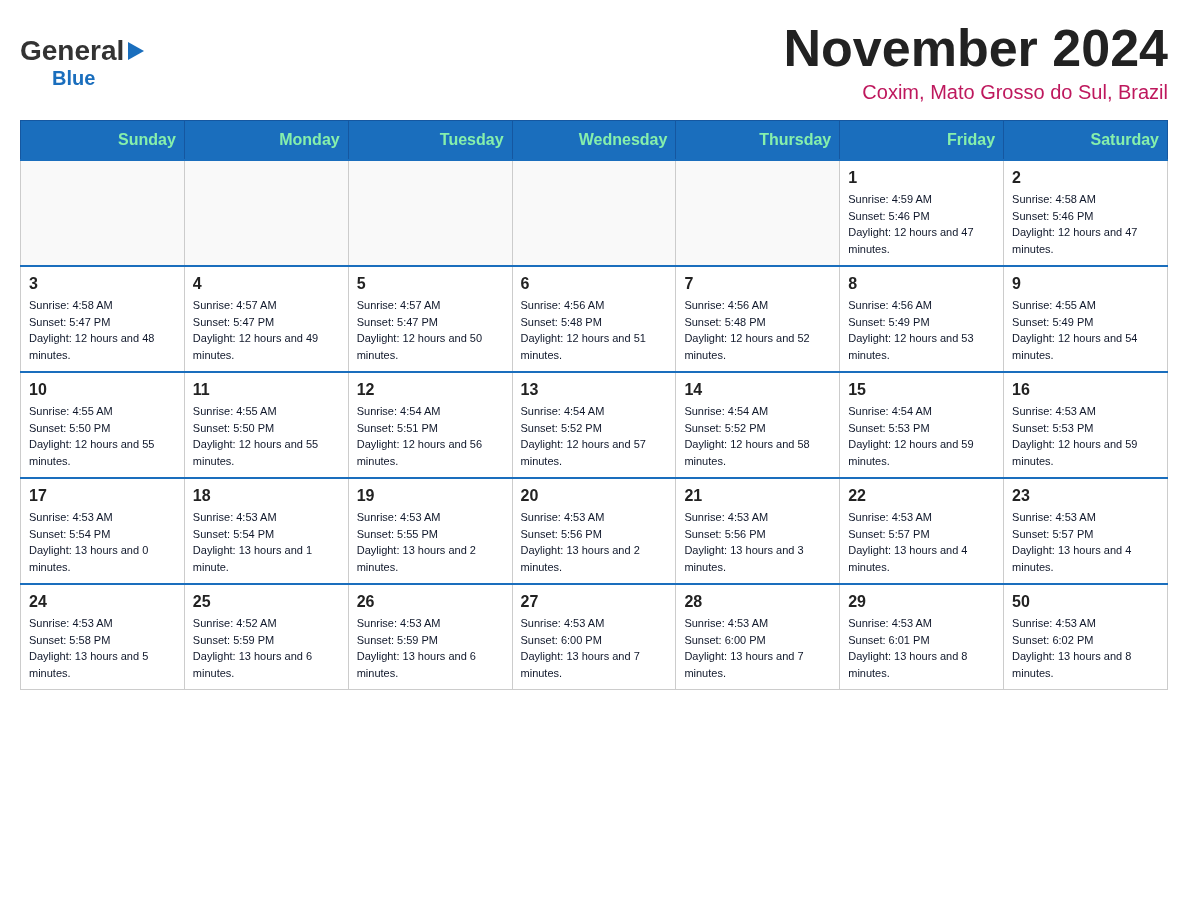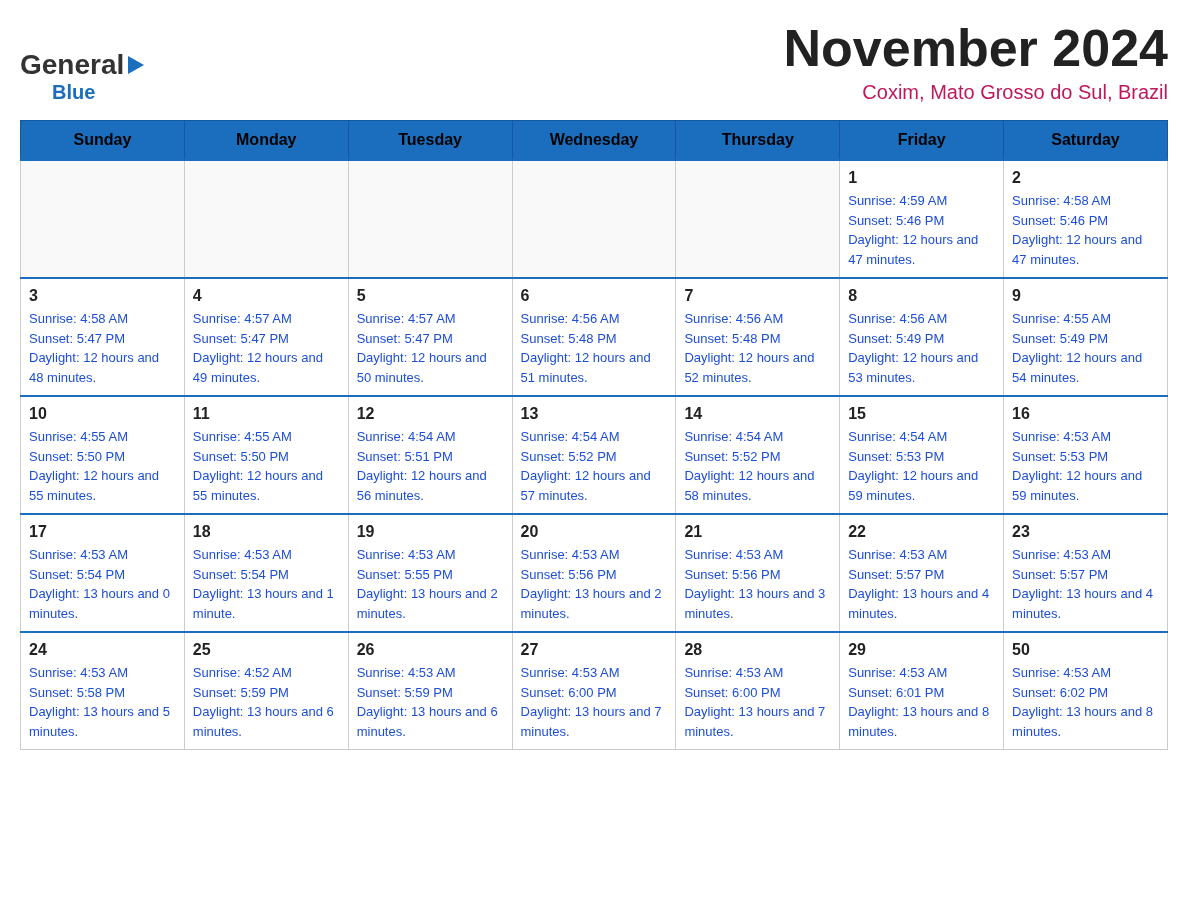--- a/index.html
+++ b/index.html
@@ -7,21 +7,21 @@
       font-family: Arial, sans-serif;
       background: #fff;
       color: #333;
       padding: 20px;
       width: 1188px;
       min-height: 918px;
     }
     .header {
       display: flex;
       justify-content: space-between;
-      align-items: flex-end;
+      align-items: center;
       margin-bottom: 16px;
     }
     .logo {
       display: flex;
       flex-direction: column;
       align-items: flex-start;
     }
     .title-block {
       text-align: right;
     }
@@ -37,46 +37,46 @@
       color: #be185d;
       margin-top: 4px;
     }
     .calendar {
       width: 100%;
       border-collapse: collapse;
       border: 1px solid #ccc;
     }
     .calendar thead tr th {
       background-color: #1a6ebd;
-      color: #000000;
+      color: #86efac;
       font-size: 16px;
       font-weight: bold;
       padding: 10px 8px;
-      text-align: center;
+      text-align: right;
       border: 1px solid #1557a0;
     }
     .calendar tbody tr td {
       vertical-align: top;
       padding: 8px;
       border: 1px solid #ccc;
       width: 14.28%;
       min-height: 100px;
     }
     .calendar tbody tr {
       border-top: 2px solid #1a6ebd;
     }
     .day-number {
       font-size: 16px;
       font-weight: bold;
       color: #222;
       margin-bottom: 4px;
     }
     .day-info {
-      font-size: 13px;
-      color: #1d4ed8;
+      font-size: 11px;
+      color: #0f172a;
       line-height: 1.5;
     }
     .empty-cell {
       background: #f9f9f9;
     }
   </style>
 </head>
 <body>
 
 <div class="header">

